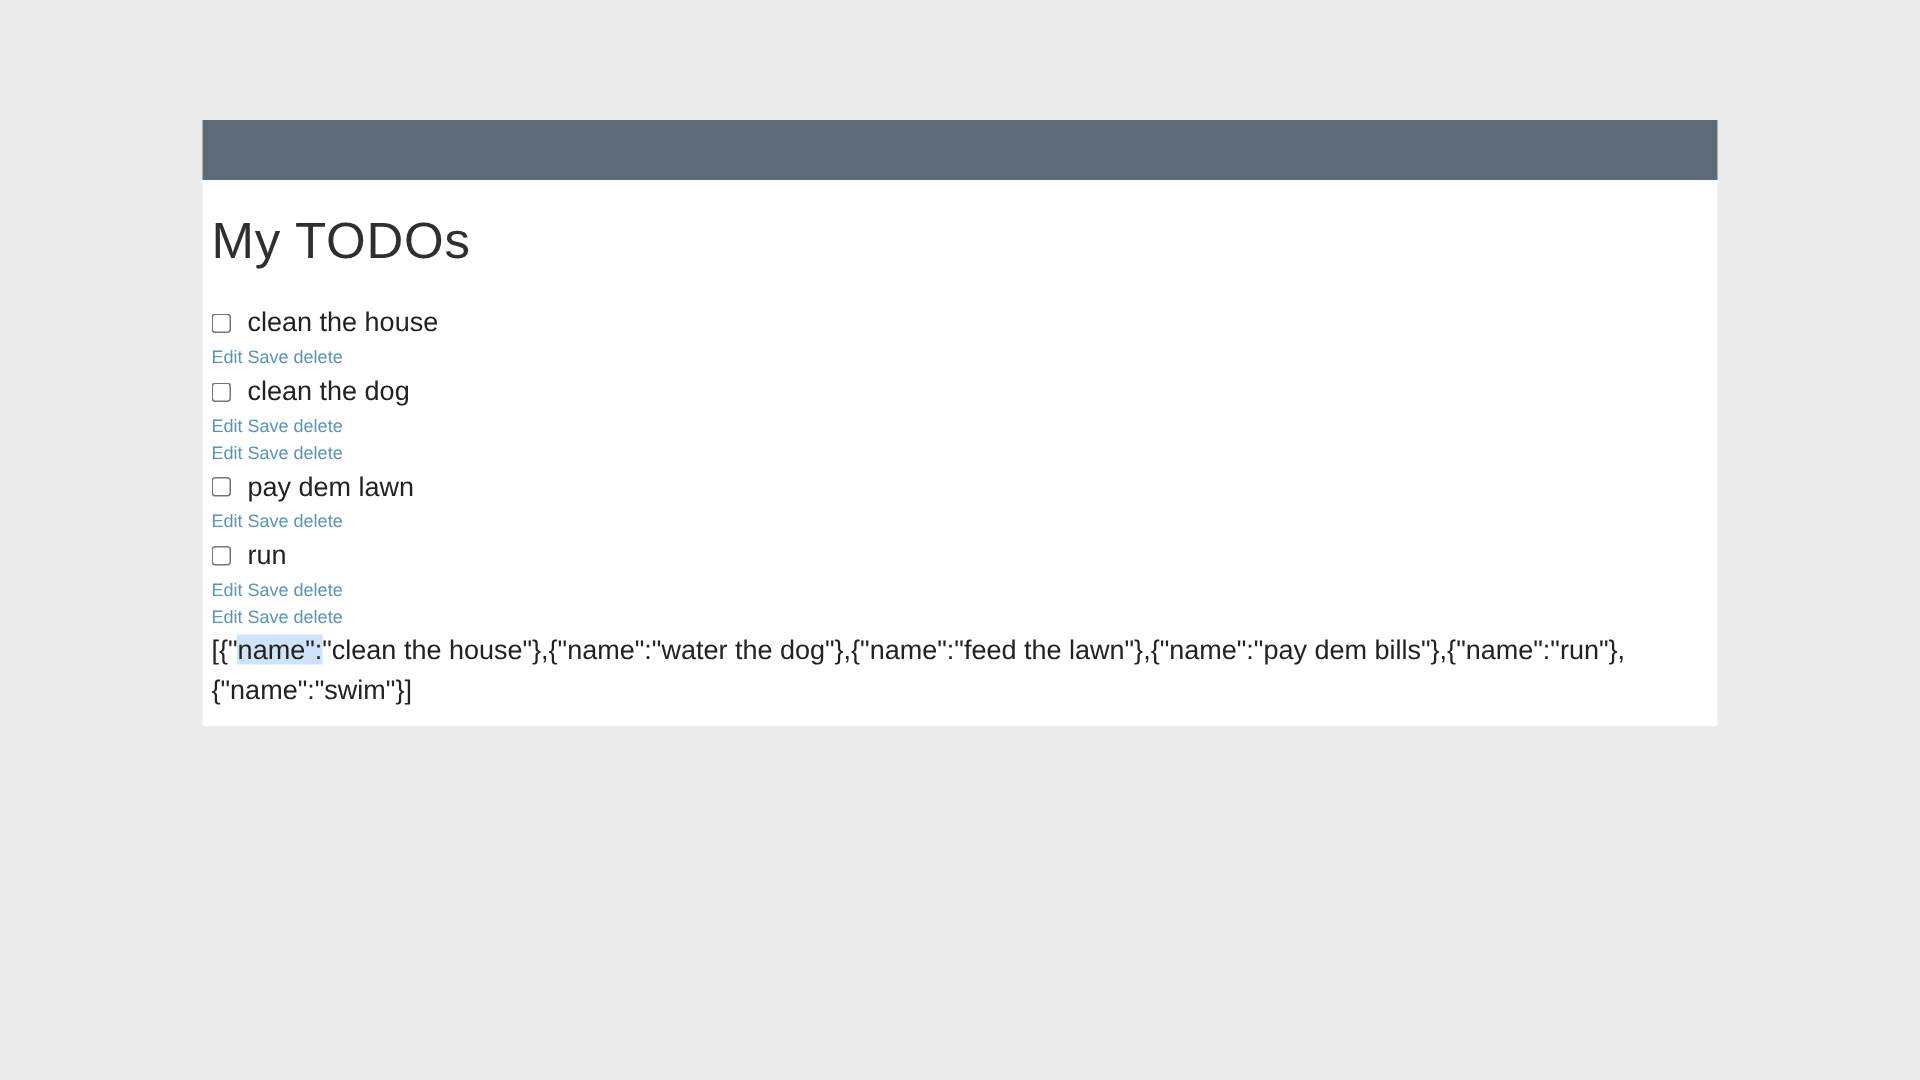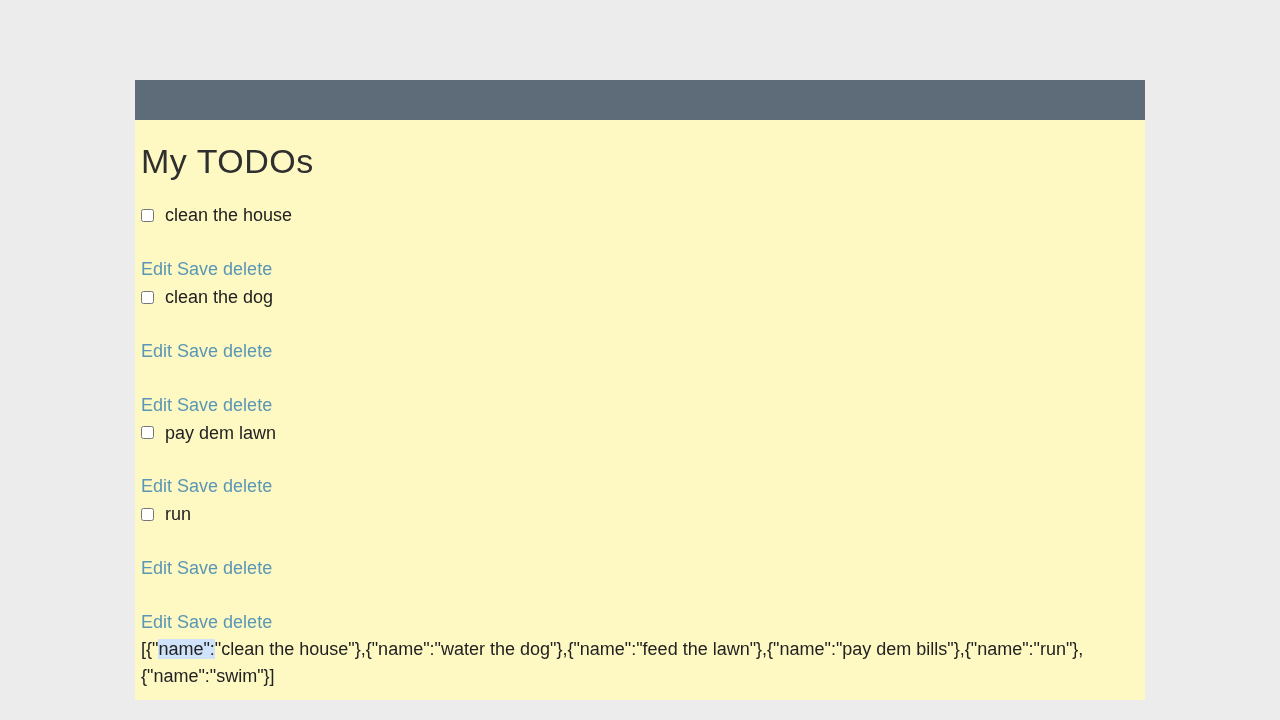--- a/index.html
+++ b/index.html
@@ -8,21 +8,21 @@
       font-family: -apple-system, BlinkMacSystemFont, "Segoe UI", Helvetica, Arial, sans-serif;
       font-size: 18px;
       color: #222;
       width: 1280px;
       height: 720px;
       overflow: hidden;
     }
     .container {
       width: 1010px;
       margin: 80px auto 0;
-      background: #fef9c3;
+      background: #ffffff;
     }
     .header-bar {
       height: 40px;
       background: #5e6b78;
     }
     .content {
       padding: 16px 0 6px 0;
     }
     h1 {
       font-size: 34px;
@@ -36,23 +36,22 @@
     .todo-row {
       line-height: 1.5;
       font-size: 18px;
     }
     .todo-row input[type="checkbox"] {
       margin-right: 6px;
       vertical-align: middle;
     }
     .todo-label { vertical-align: middle; text-align: center; }
     .actions {
-      font-size: 18px;
+      font-size: 12px;
       line-height: 1.5;
-      margin-top: 27px;
     }
     .actions a {
       color: #5a96b5;
       text-decoration: none;
       cursor: pointer;
     }
     .json-dump {
       font-size: 18px;
       line-height: 1.5;
       color: #222;

